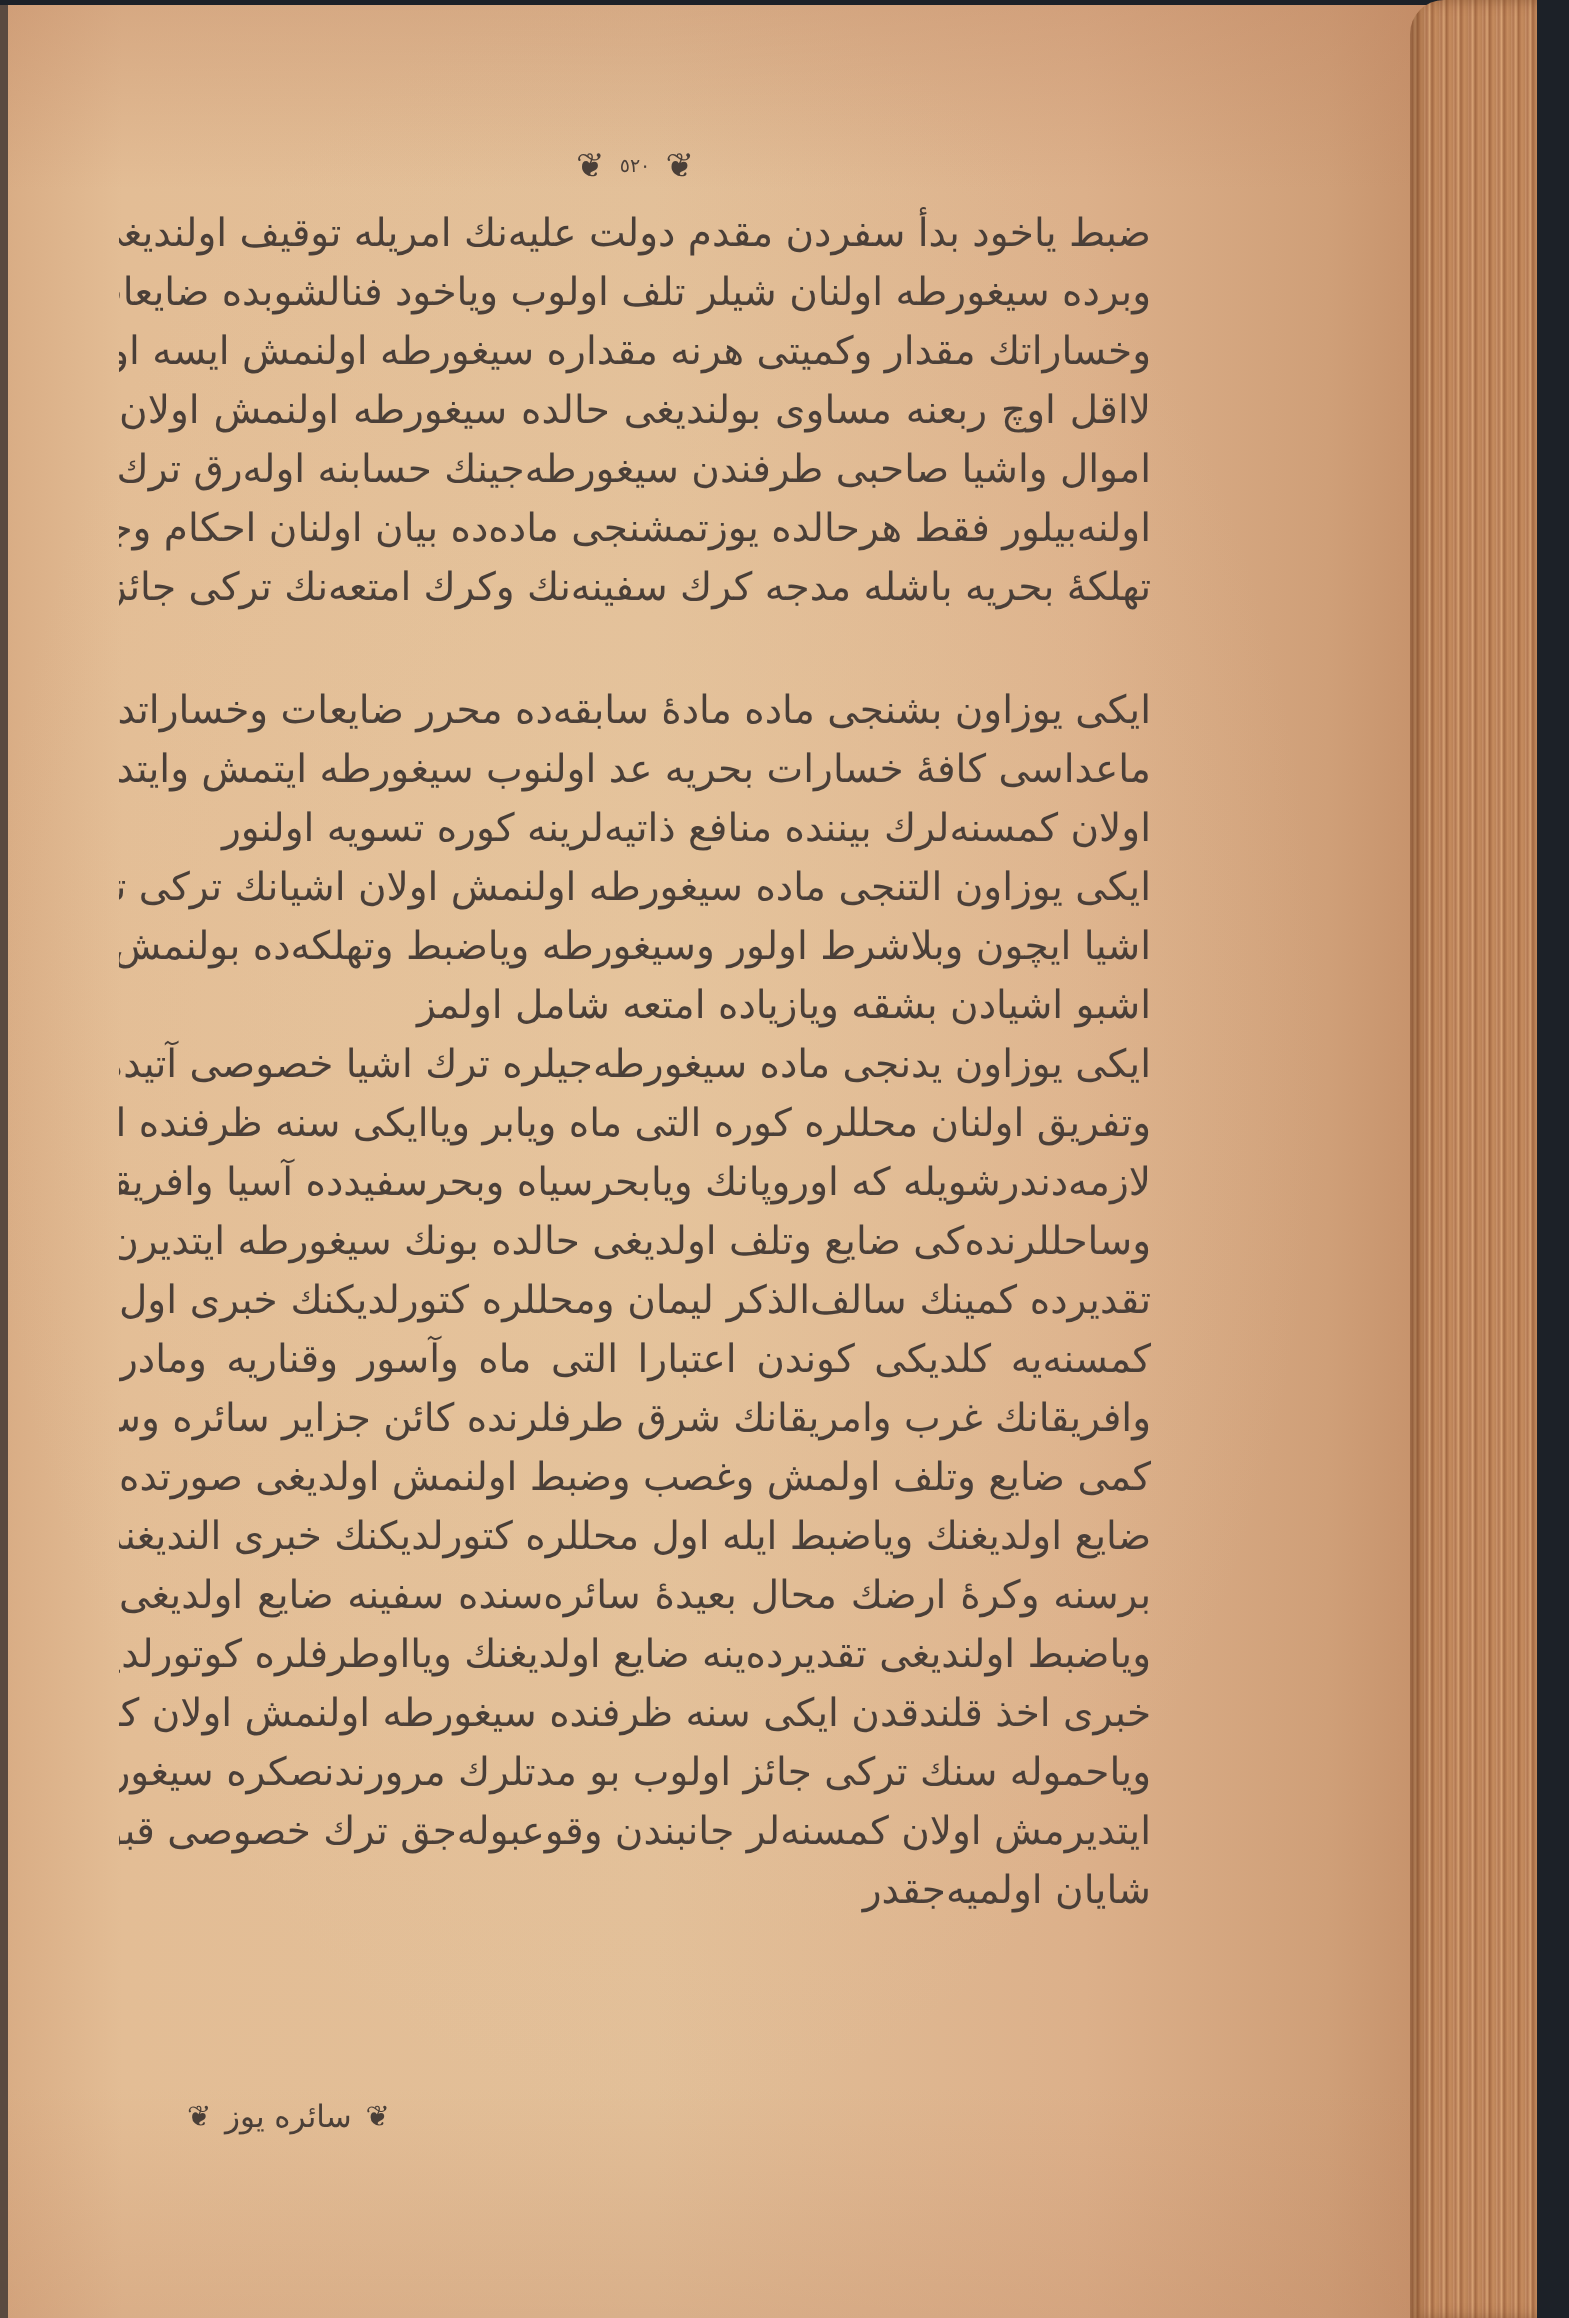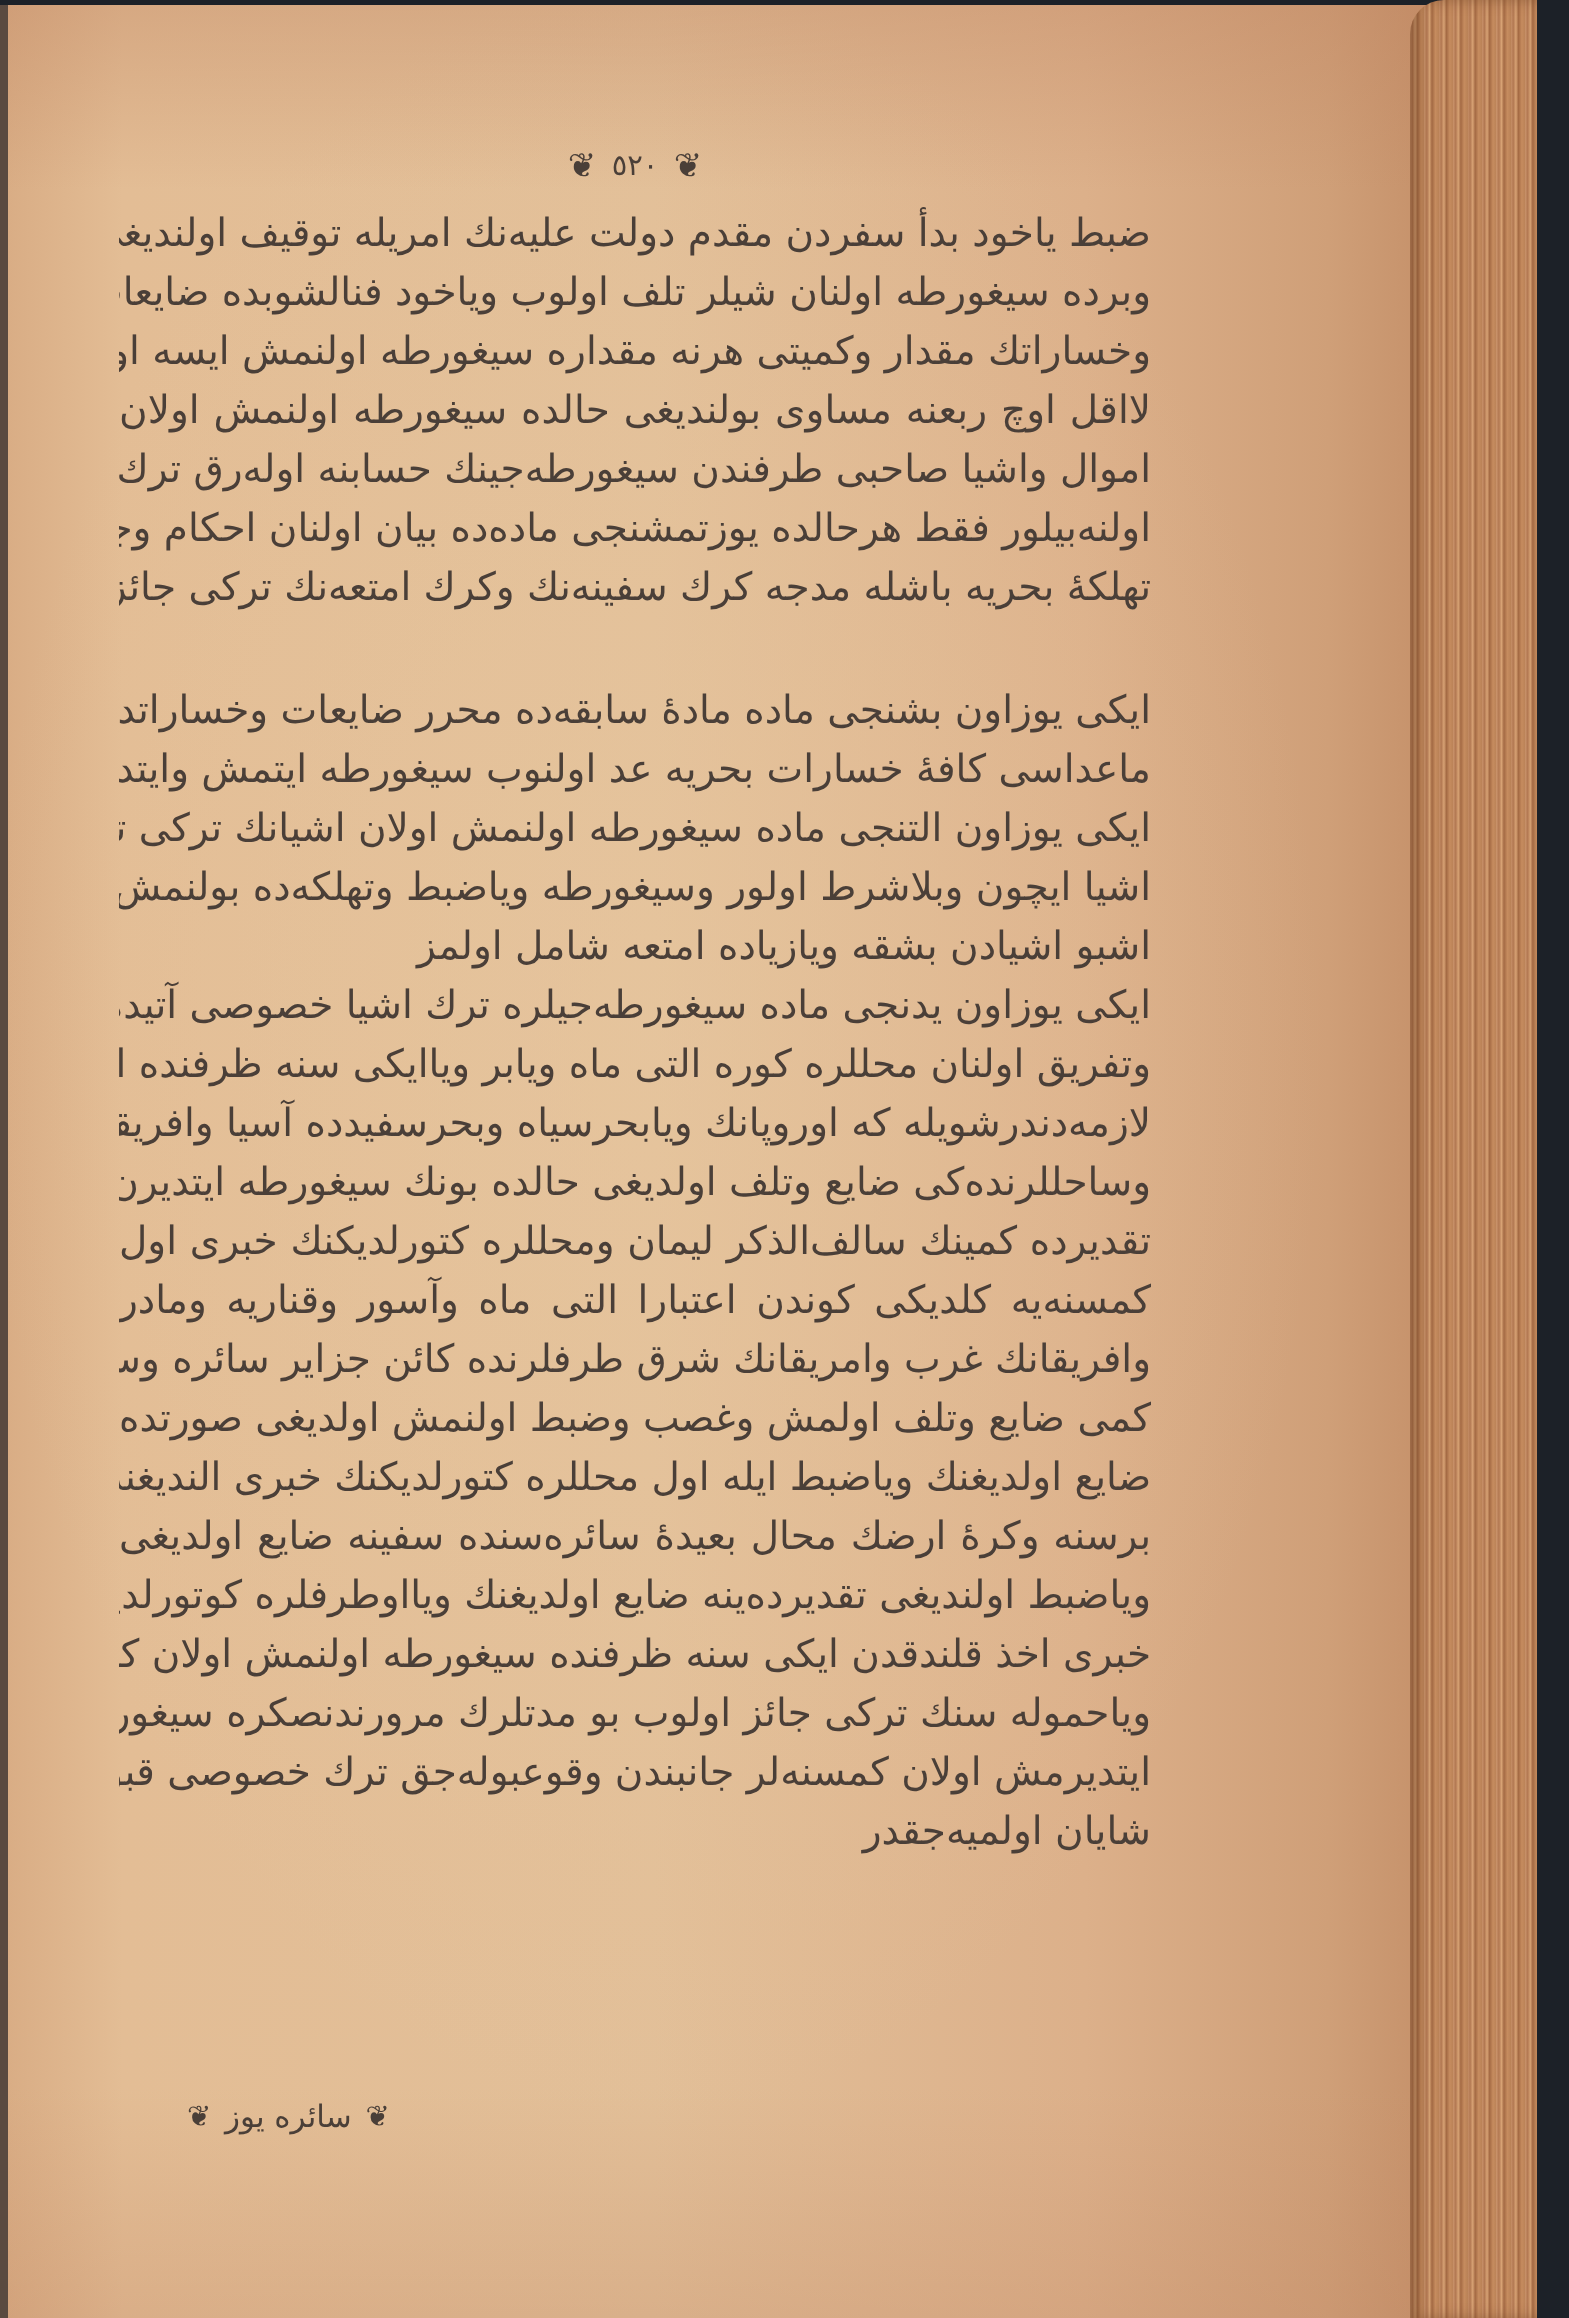--- a/index.html
+++ b/index.html
@@ -69,21 +69,21 @@
       gap: 15.3px;
       direction: ltr;
       margin-left: 0;
     }
     .ornament {
       font-size: 34px;
       color: #4a3f38;
       line-height: 1;
     }
     .page-number {
-      font-size: 29px;
+      font-size: 19px;
       letter-spacing: 1.7px;
     }
     .line {
       font-size: 39px;
       line-height: 59px;
       height: 59px;
       white-space: nowrap;
       text-align: justify;
       text-align-last: justify;
       overflow: hidden;
@@ -137,20 +137,21 @@
       <div class="line">اموال واشیا صاحبی طرفندن سیغورطه‌جینك حسابنه اوله‌رق ترك</div>
       <div class="line">اولنه‌بیلور فقط هرحالده یوزتمشنجی ماده‌ده بیان اولنان احکام وجهله</div>
       <div class="line">تهلکهٔ بحریه باشله مدجه کرك سفینه‌نك وکرك امتعه‌نك ترکی جائزدکلدر</div>
     </div>
 
     <div class="gap"></div>
 
     <div>
       <div class="line">ایکی یوزاون بشنجی ماده    مادهٔ سابقه‌ده محرر ضایعات وخساراتدن</div>
       <div class="line">ماعداسی کافهٔ خسارات بحریه عد اولنوب سیغورطه ایتمش وایتدیرمش</div>
+      <div class="line short">اولان کمسنه‌لرك بیننده منافع ذاتیه‌لرینه کوره تسویه اولنور</div>
     </div>
 
     <div>
       <div class="line">ایکی یوزاون التنجی ماده    سیغورطه اولنمش اولان اشیانك ترکی تکمیل</div>
       <div class="line">اشیا ایچون وبلاشرط اولور وسیغورطه ویاضبط وتهلکه‌ده بولنمش</div>
       <div class="line short">اشبو اشیادن بشقه ویازیاده امتعه شامل اولمز</div>
     </div>
 
     <div>
       <div class="line">ایکی یوزاون یدنجی ماده    سیغورطه‌جیلره ترك اشیا خصوصی آتیده ذکر</div>

